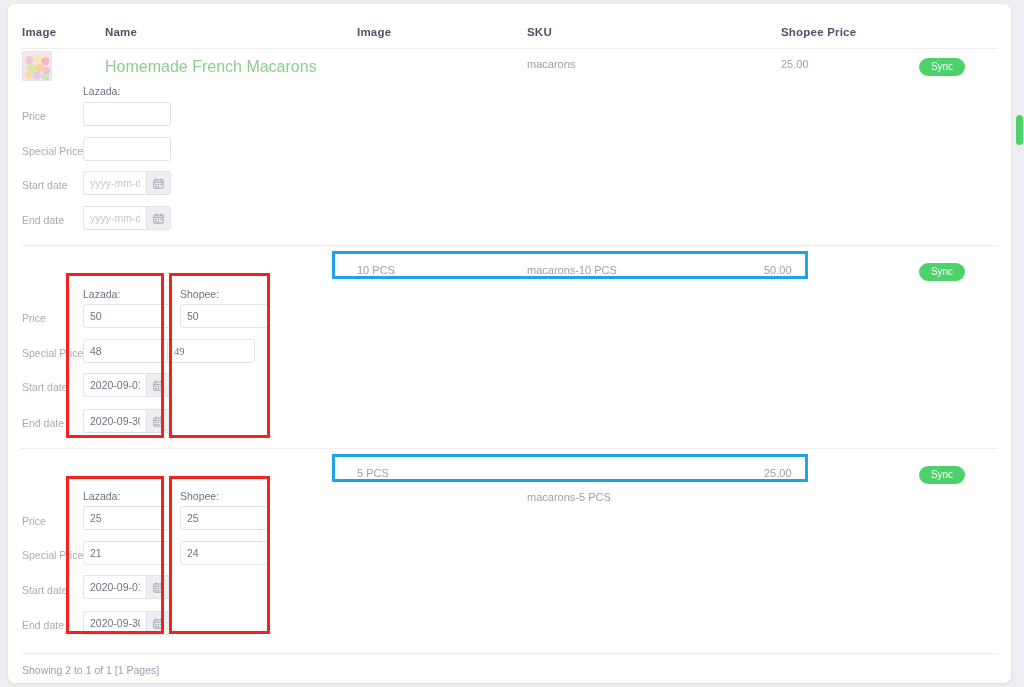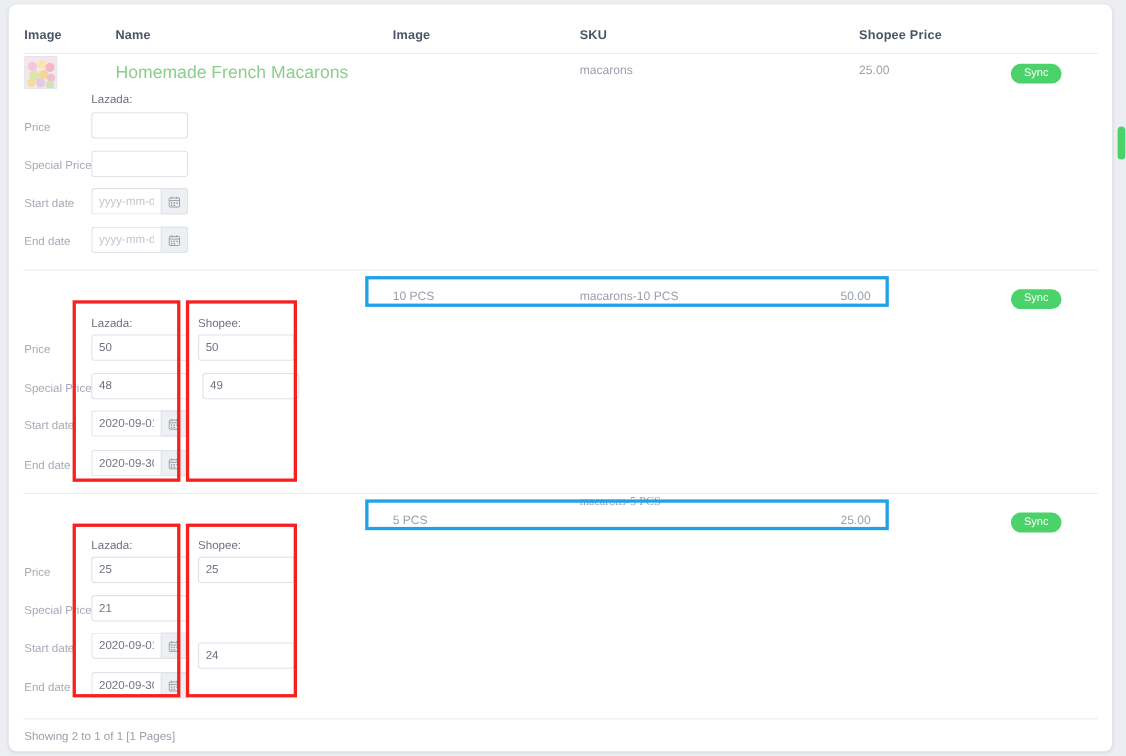--- a/index.html
+++ b/index.html
@@ -273,21 +273,21 @@
 
     <div class="store-label" style="left:75px; top:284px;">Lazada:</div>
     <div class="store-label" style="left:172px; top:284px;">Shopee:</div>
 
     <div class="row-label" style="top:308px;">Price</div>
     <input class="fld" style="left: 75px; top: 300px;" value="50">
     <input class="fld" style="left: 172px; top: 300px;" value="50">
 
     <div class="row-label" style="top:343px;">Special Price</div>
     <input class="fld" style="left: 75px; top: 335px;" value="48">
-    <input class="fld" style="left: 176px; top: 335px;" value="49">
+    <input class="fld" style="left: 159px; top: 335px; font-family: Liberation Serif, serif;" value="49">
 
     <div class="row-label" style="top:377px;">Start date</div>
     <input class="fld narrow" style="left: 75px; top: 369px;" value="2020-09-01">
     <button class="cal-btn" style="left:138px; top:369px;">
       <svg viewBox="0 0 14 14" xmlns="http://www.w3.org/2000/svg" fill="none" stroke="#8e949f" stroke-width="1">
         <rect x="1" y="2.5" width="12" height="10.5" rx="1"></rect>
         <line x1="1" y1="5.5" x2="13" y2="5.5"></line>
         <line x1="4" y1="1" x2="4" y2="3.5"></line>
         <line x1="10" y1="1" x2="10" y2="3.5"></line>
         <rect x="3" y="7.5" width="1.6" height="1.6" fill="#8e949f" stroke="none"></rect>
@@ -313,34 +313,34 @@
         <rect x="6.2" y="10.2" width="1.6" height="1.6" fill="#8e949f" stroke="none"></rect>
       </svg>
     </button>
 
     <div class="sec-rule" style="top:444px;"></div>
   </div>
 
   <div class="section">
 
     <div class="cell-text col-option" style="top:463px;">5 PCS</div>
-    <div class="cell-text col-sku" style="top:446px;font-family:Liberation Serif, serif;">macarons-5 PCS</div>
+    <div class="cell-text col-sku" style="top:487px;">macarons-5 PCS</div>
     <div class="cell-text" style="left:756px; top:463px;">25.00</div>
     <button class="sync-btn" style="left:911px; top:462px;">Sync</button>
 
     <div class="store-label" style="left:75px; top:486px;">Lazada:</div>
     <div class="store-label" style="left:172px; top:486px;">Shopee:</div>
 
     <div class="row-label" style="top:511px;">Price</div>
     <input class="fld" style="left: 75px; top: 502px;" value="25">
     <input class="fld" style="left: 172px; top: 502px;" value="25">
 
     <div class="row-label" style="top:545px;">Special Price</div>
     <input class="fld" style="left: 75px; top: 537px;" value="21">
-    <input class="fld" style="left: 172px; top: 537px; margin-top: 43px;" value="24">
+    <input class="fld" style="left: 172px; top: 537px;" value="24">
 
     <div class="row-label" style="top:580px;">Start date</div>
     <input class="fld narrow" style="left: 75px; top: 571px;" value="2020-09-01">
     <button class="cal-btn" style="left:138px; top:571px;">
       <svg viewBox="0 0 14 14" xmlns="http://www.w3.org/2000/svg" fill="none" stroke="#8e949f" stroke-width="1">
         <rect x="1" y="2.5" width="12" height="10.5" rx="1"></rect>
         <line x1="1" y1="5.5" x2="13" y2="5.5"></line>
         <line x1="4" y1="1" x2="4" y2="3.5"></line>
         <line x1="10" y1="1" x2="10" y2="3.5"></line>
         <rect x="3" y="7.5" width="1.6" height="1.6" fill="#8e949f" stroke="none"></rect>

